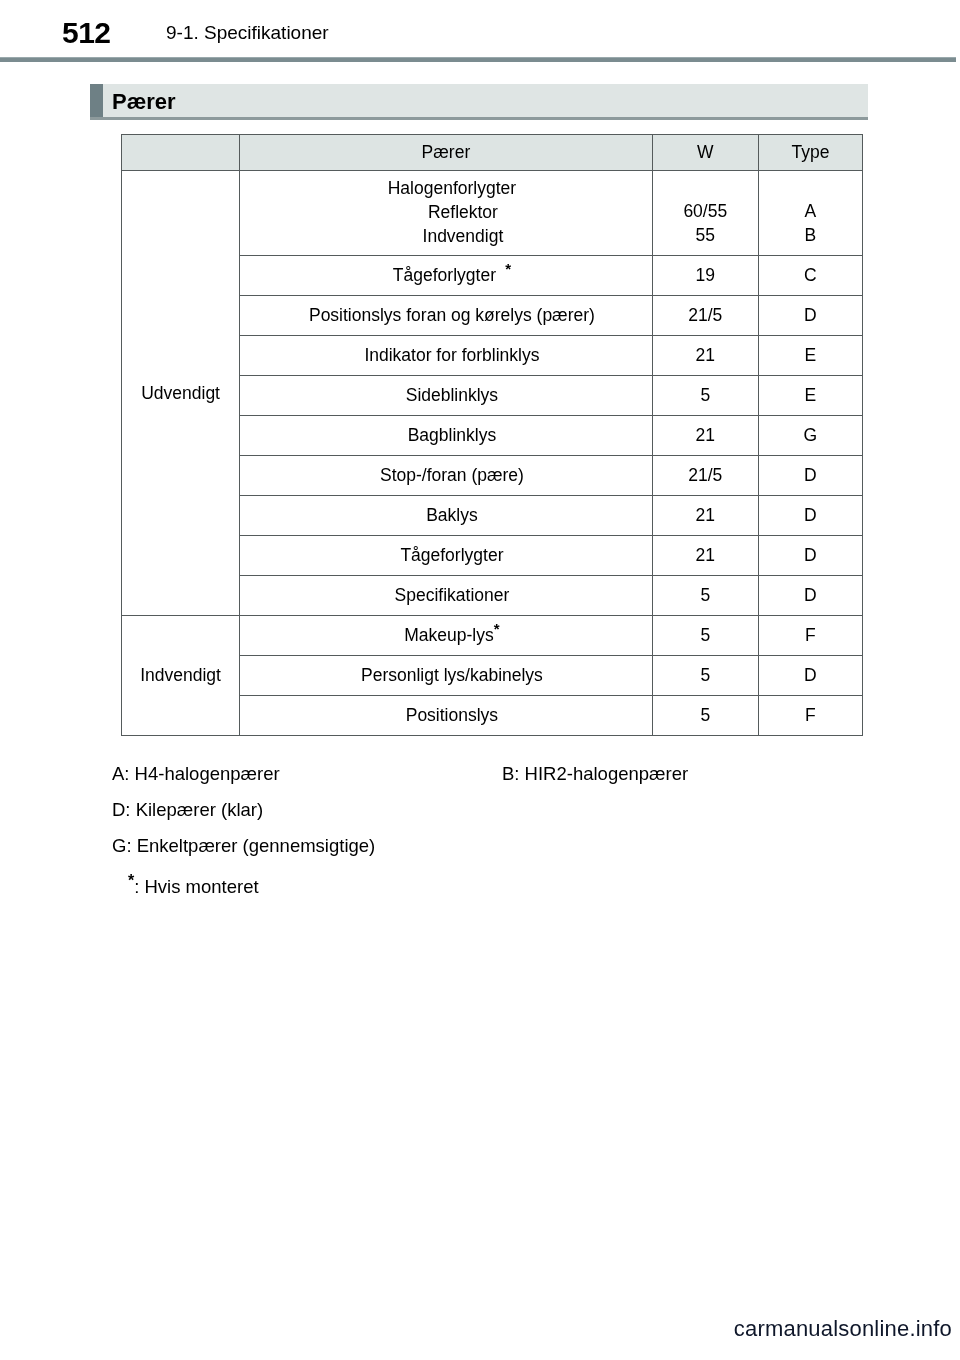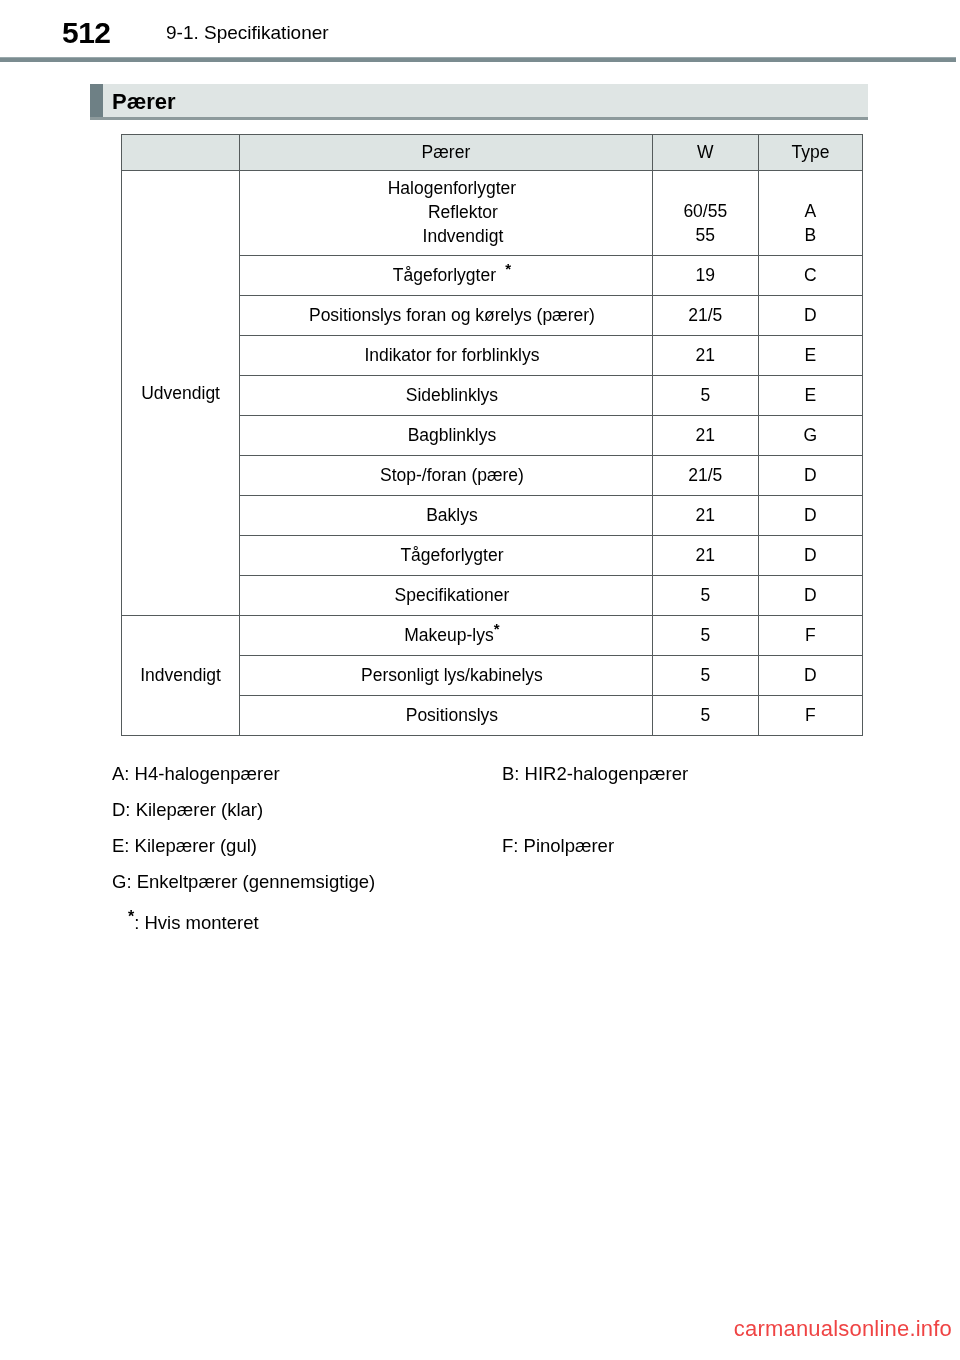--- a/index.html
+++ b/index.html
@@ -184,21 +184,21 @@
   }
 
   
   .watermark {
     position: absolute;
     left: 0;
     top: 1316px;
     width: 952px;
     text-align: right;
     font-size: 22px;
-    color: #ef4444;
+    color: #0f172a;
     letter-spacing: 0.2px;
   }
 </style>
 </head>
 <body>
 
 <div class="page-header">
   <div class="page-number">512</div>
   <div class="header-title">9-1. Specifikationer</div>
   <div class="header-rule"></div>
@@ -328,23 +328,19 @@
 
 <div class="legend">
   <div class="legend-row">
     <div class="legend-col-left">A: H4-halogenpærer</div>
     <div class="legend-col-right">B: HIR2-halogenpærer</div>
   </div>
   <div class="legend-row">
     <div class="legend-col-right">D: Kilepærer (klar)</div>
   </div>
   <div class="legend-row">
-    <div class="legend-col-left">E: Kilepærer (gul)</div>
-    <div class="legend-col-right">F: Pinolpærer</div>
-  </div>
-  <div class="legend-row">
     <div class="legend-col-left">G: Enkeltpærer (gennemsigtige)</div>
     <div class="legend-col-right"></div>
   </div>
   <div class="legend-note"><span class="star-lead">*</span><span>: Hvis monteret</span></div>
 </div>
 
 <div class="watermark">carmanualsonline.info</div>
 
 </body></html>

